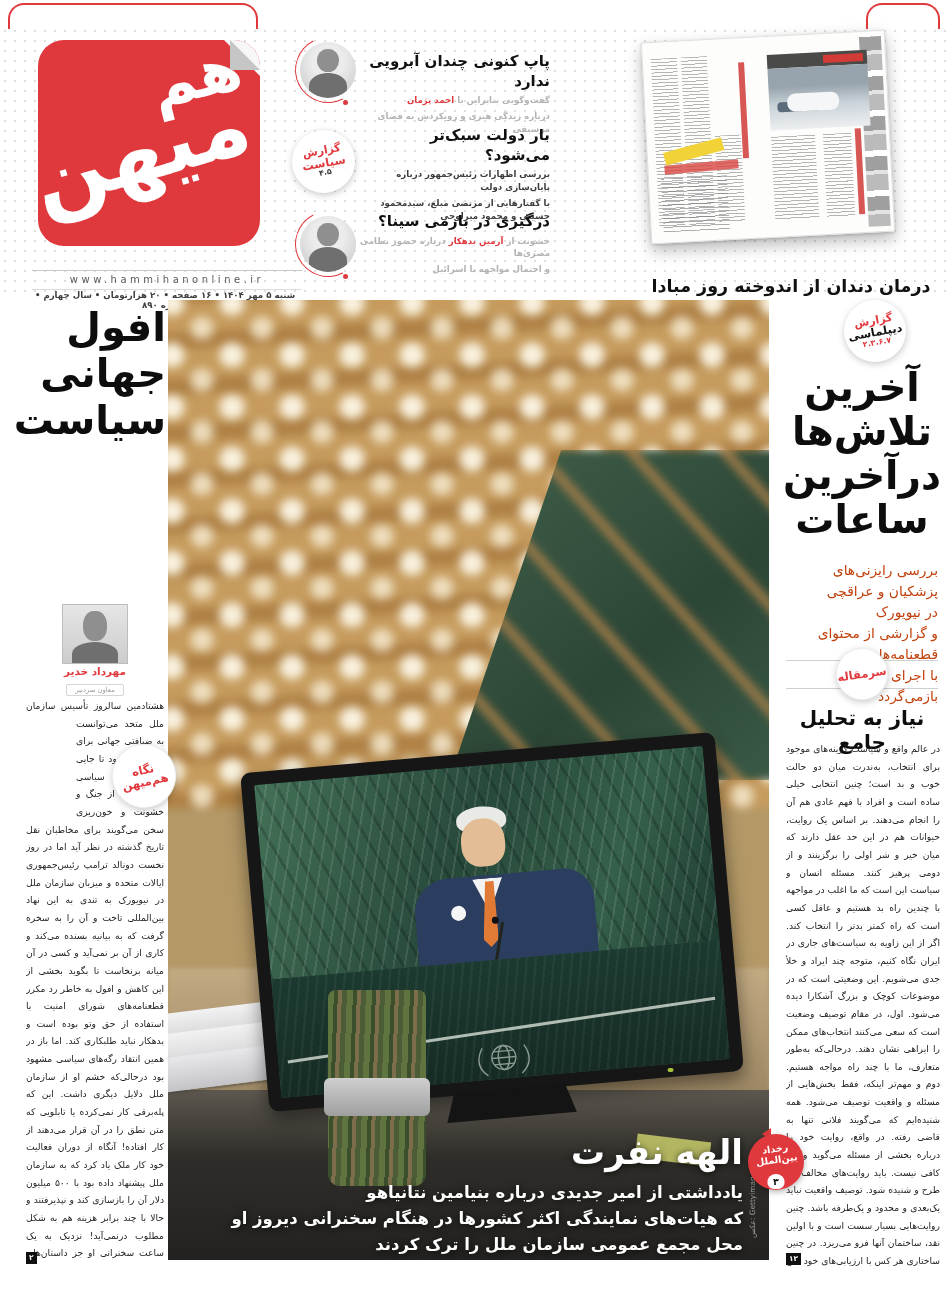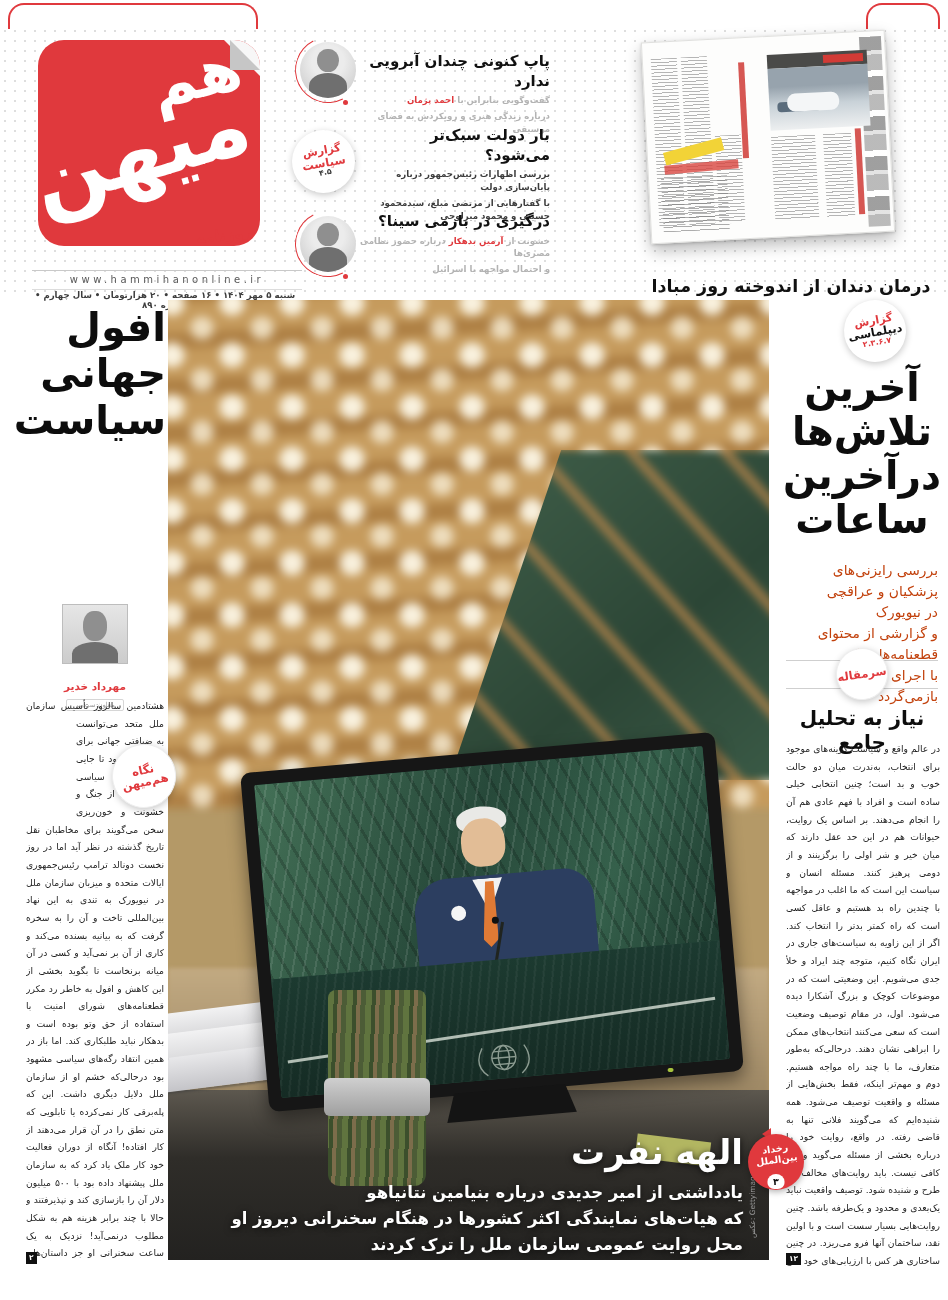--- a/index.html
+++ b/index.html
@@ -91,21 +91,21 @@
   
   .l-headline { position:absolute; left:22px; top:304px; width:144px; text-align:right;
       font-size:40px; line-height:1.16; font-weight:bold; color:#0d0d0d; letter-spacing:-1px; }
   .l-sub { position:absolute; left:26px; top:462px; width:138px; text-align:center;
       font-size:14px; line-height:1.5; color:#4c4c4c; }
   .author { position:absolute; left:36px; top:604px; width:118px; text-align:center; }
   .author-photo { width:66px; height:60px; margin:0 auto; border:1px solid #bdbdbd;
       background:linear-gradient(#e6e6e6, #cccccc); position:relative; overflow:hidden; }
   .author-photo .sil-head { left:32%; top:10%; width:36%; height:52%; border-radius:46%; }
   .author-photo .sil-body { left:14%; top:64%; width:72%; height:40%; }
-  .author-name { color:#e0393d; font-size:10.5px; font-weight:bold; margin-top:16px; }
+  .author-name { color:#e0393d; font-size:10.5px; font-weight:bold; margin-top:1px; }
   .author-role { display:inline-block; font-size:6.8px; color:#9a9a9a; border:1px solid #d6d6d6;
       padding:1px 8px; margin-top:2px; border-radius:2px; }
   .l-body { position:absolute; left:26px; top:697px; width:138px; height:570px; overflow:hidden;
       font-size:9.2px; line-height:1.92; text-align:justify; color:#1c1c1c; }
   .badge-spacer { float:left; width:50px; height:78px; margin-top:42px; shape-outside:circle(50% at 50% 60%); }
   .look-badge { left:112px; top:744px; width:64px; height:64px; transform:rotate(-12deg);
       border:1px solid #eee; z-index:6; }
   .look-badge .b-top, .look-badge .b-mid { font-size:11.5px; }
   .endbox { position:absolute; left:0; bottom:3px; background:#101010; color:#fff;
       font-size:7.5px; font-weight:bold; padding:1px 3px; line-height:1.3; }
@@ -320,21 +320,21 @@
         <span class="m-led"></span>
       </div>
       <span class="m-stand"></span>
     </div>
     <div class="pencils"></div>
     <span class="sticker"></span>
     <div class="caption">
       <div class="cap-title">الهه نفرت</div>
       <div class="cap-lines ml">یادداشتی از امیر جدیدی درباره بنیامین نتانیاهو
 که هیات‌های نمایندگی اکثر کشورها در هنگام سخنرانی دیروز او
-محل روایت عمومی سازمان ملل را ترک کردند</div>
+محل مجمع عمومی سازمان ملل را ترک کردند</div>
     </div>
   </div>
   <div class="event-badge">
     <div class="eb-label ml">رخداد
 بین‌الملل</div>
     <span class="eb-num">۳</span>
   </div>
   <span class="credit-tri"></span>
   <div class="photo-credit">عکس: Gettyimages</div>
 

